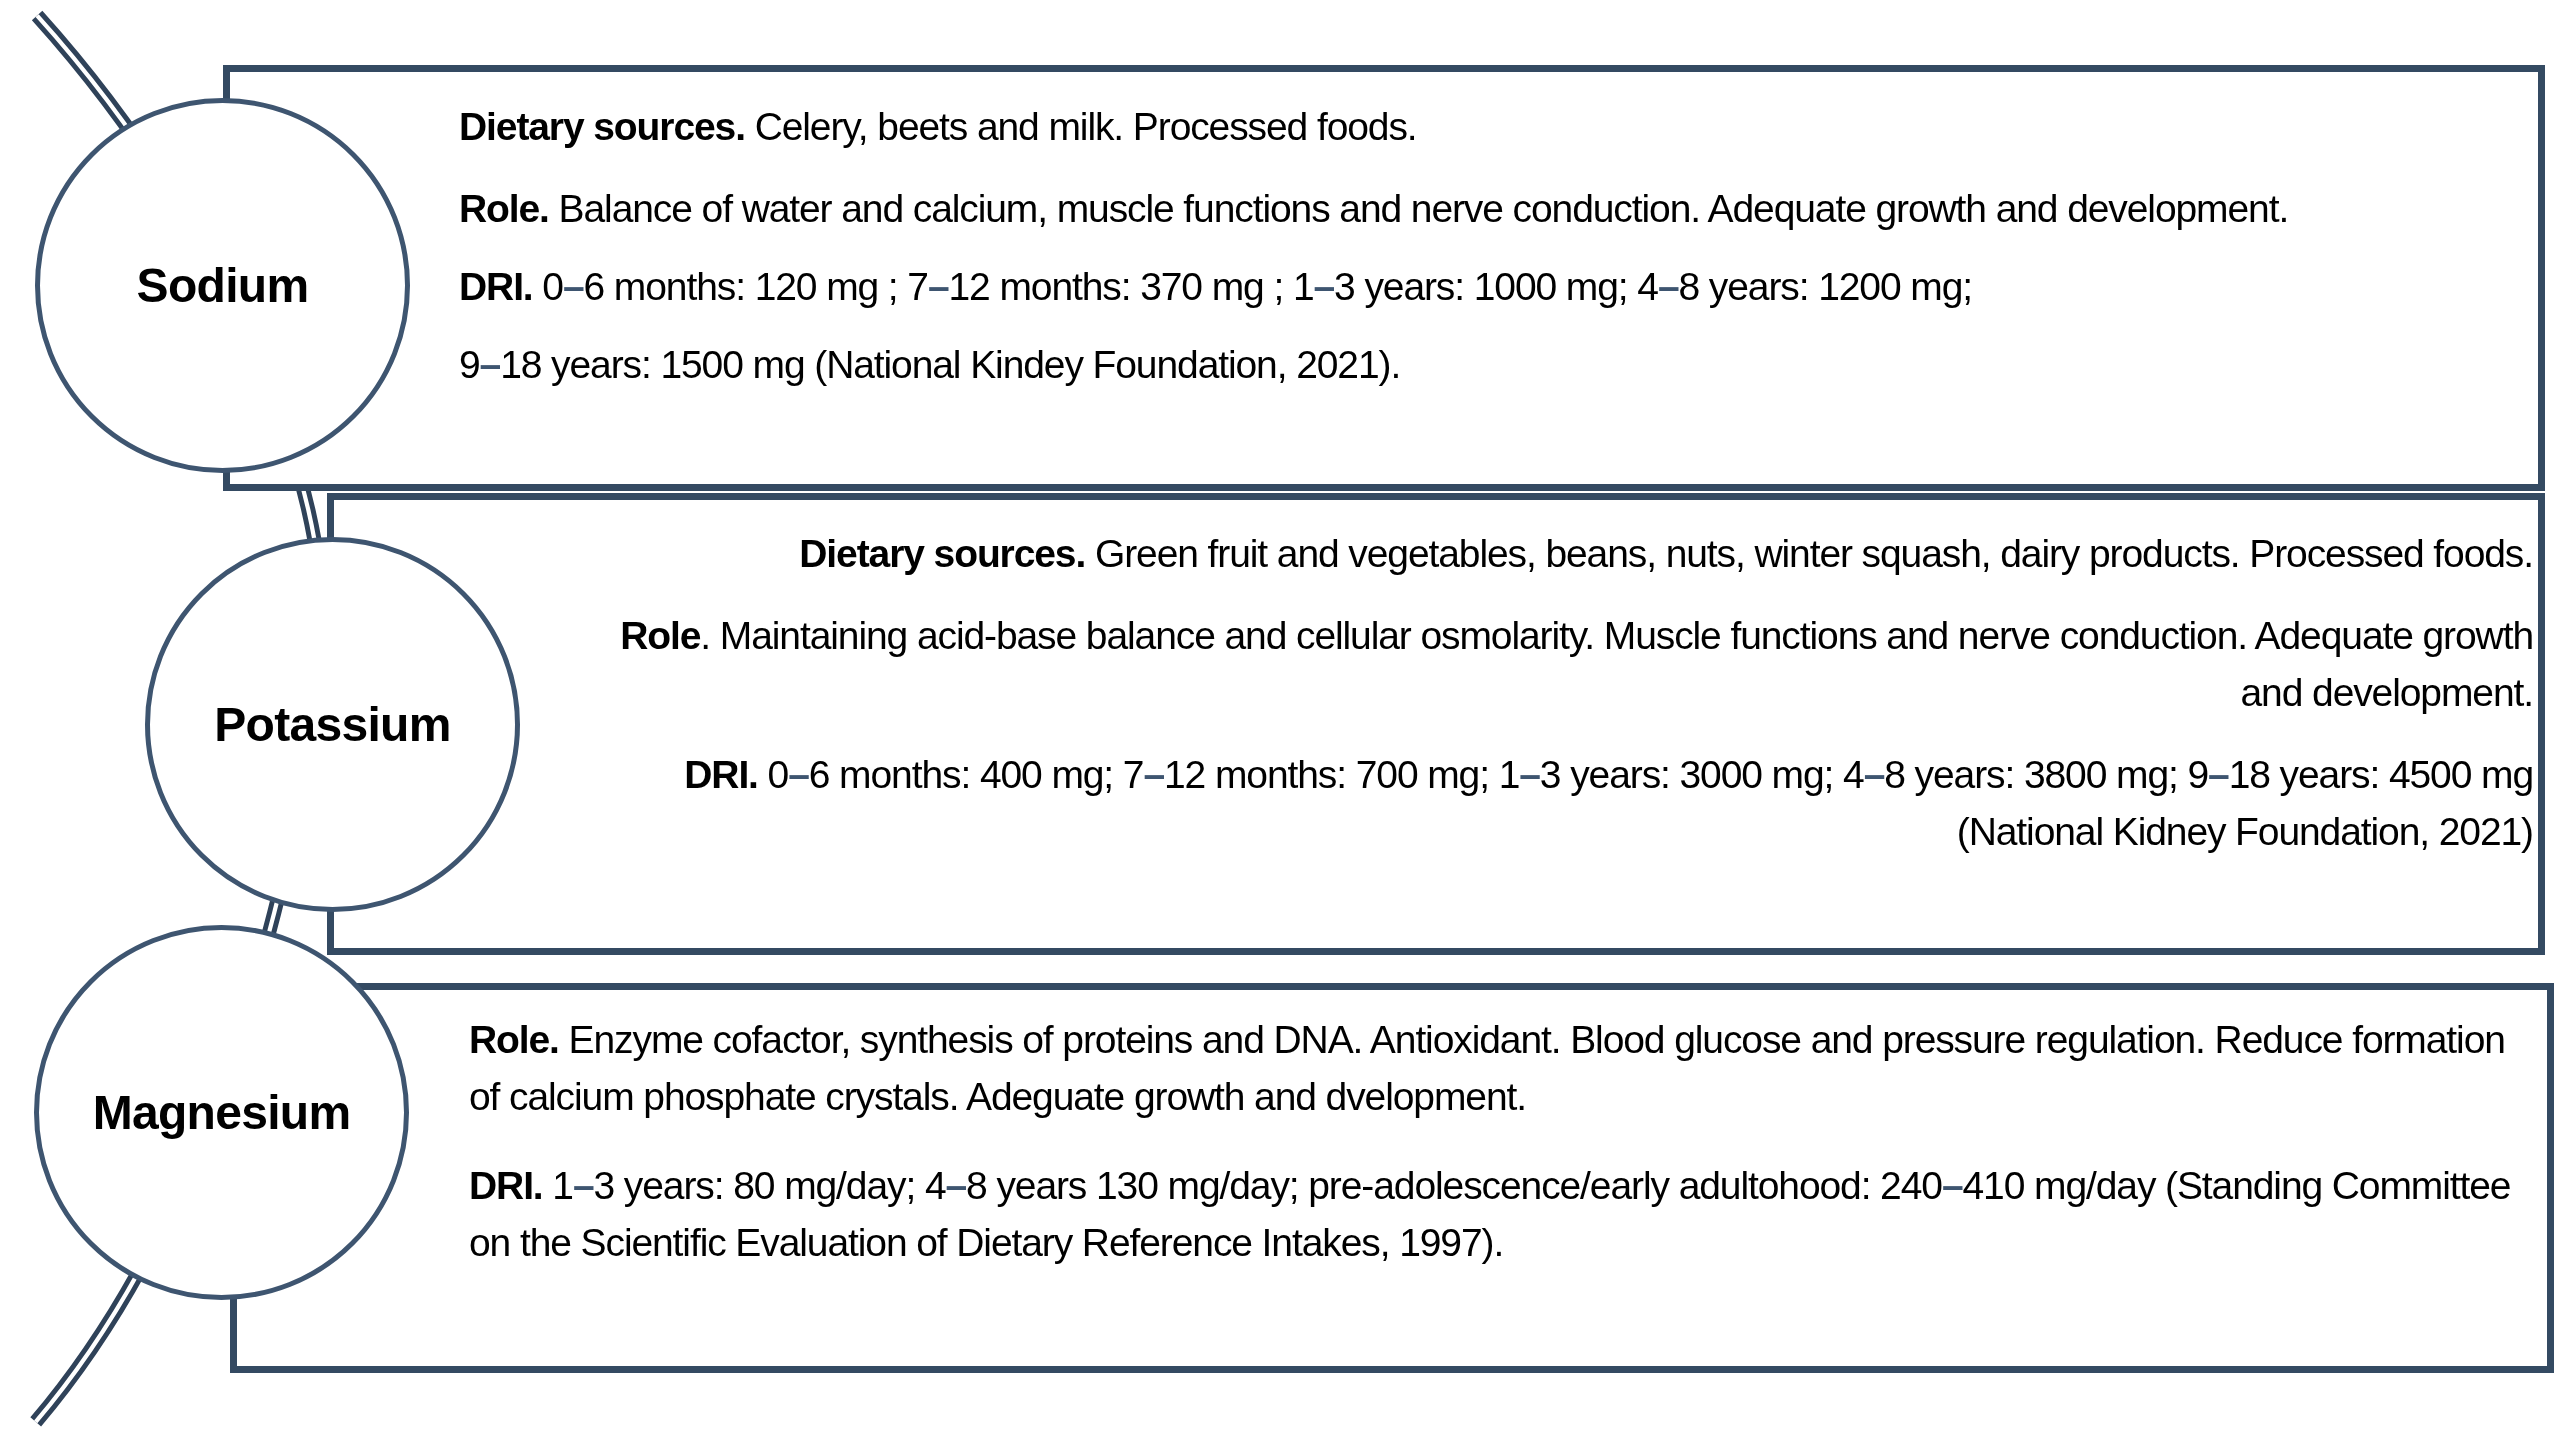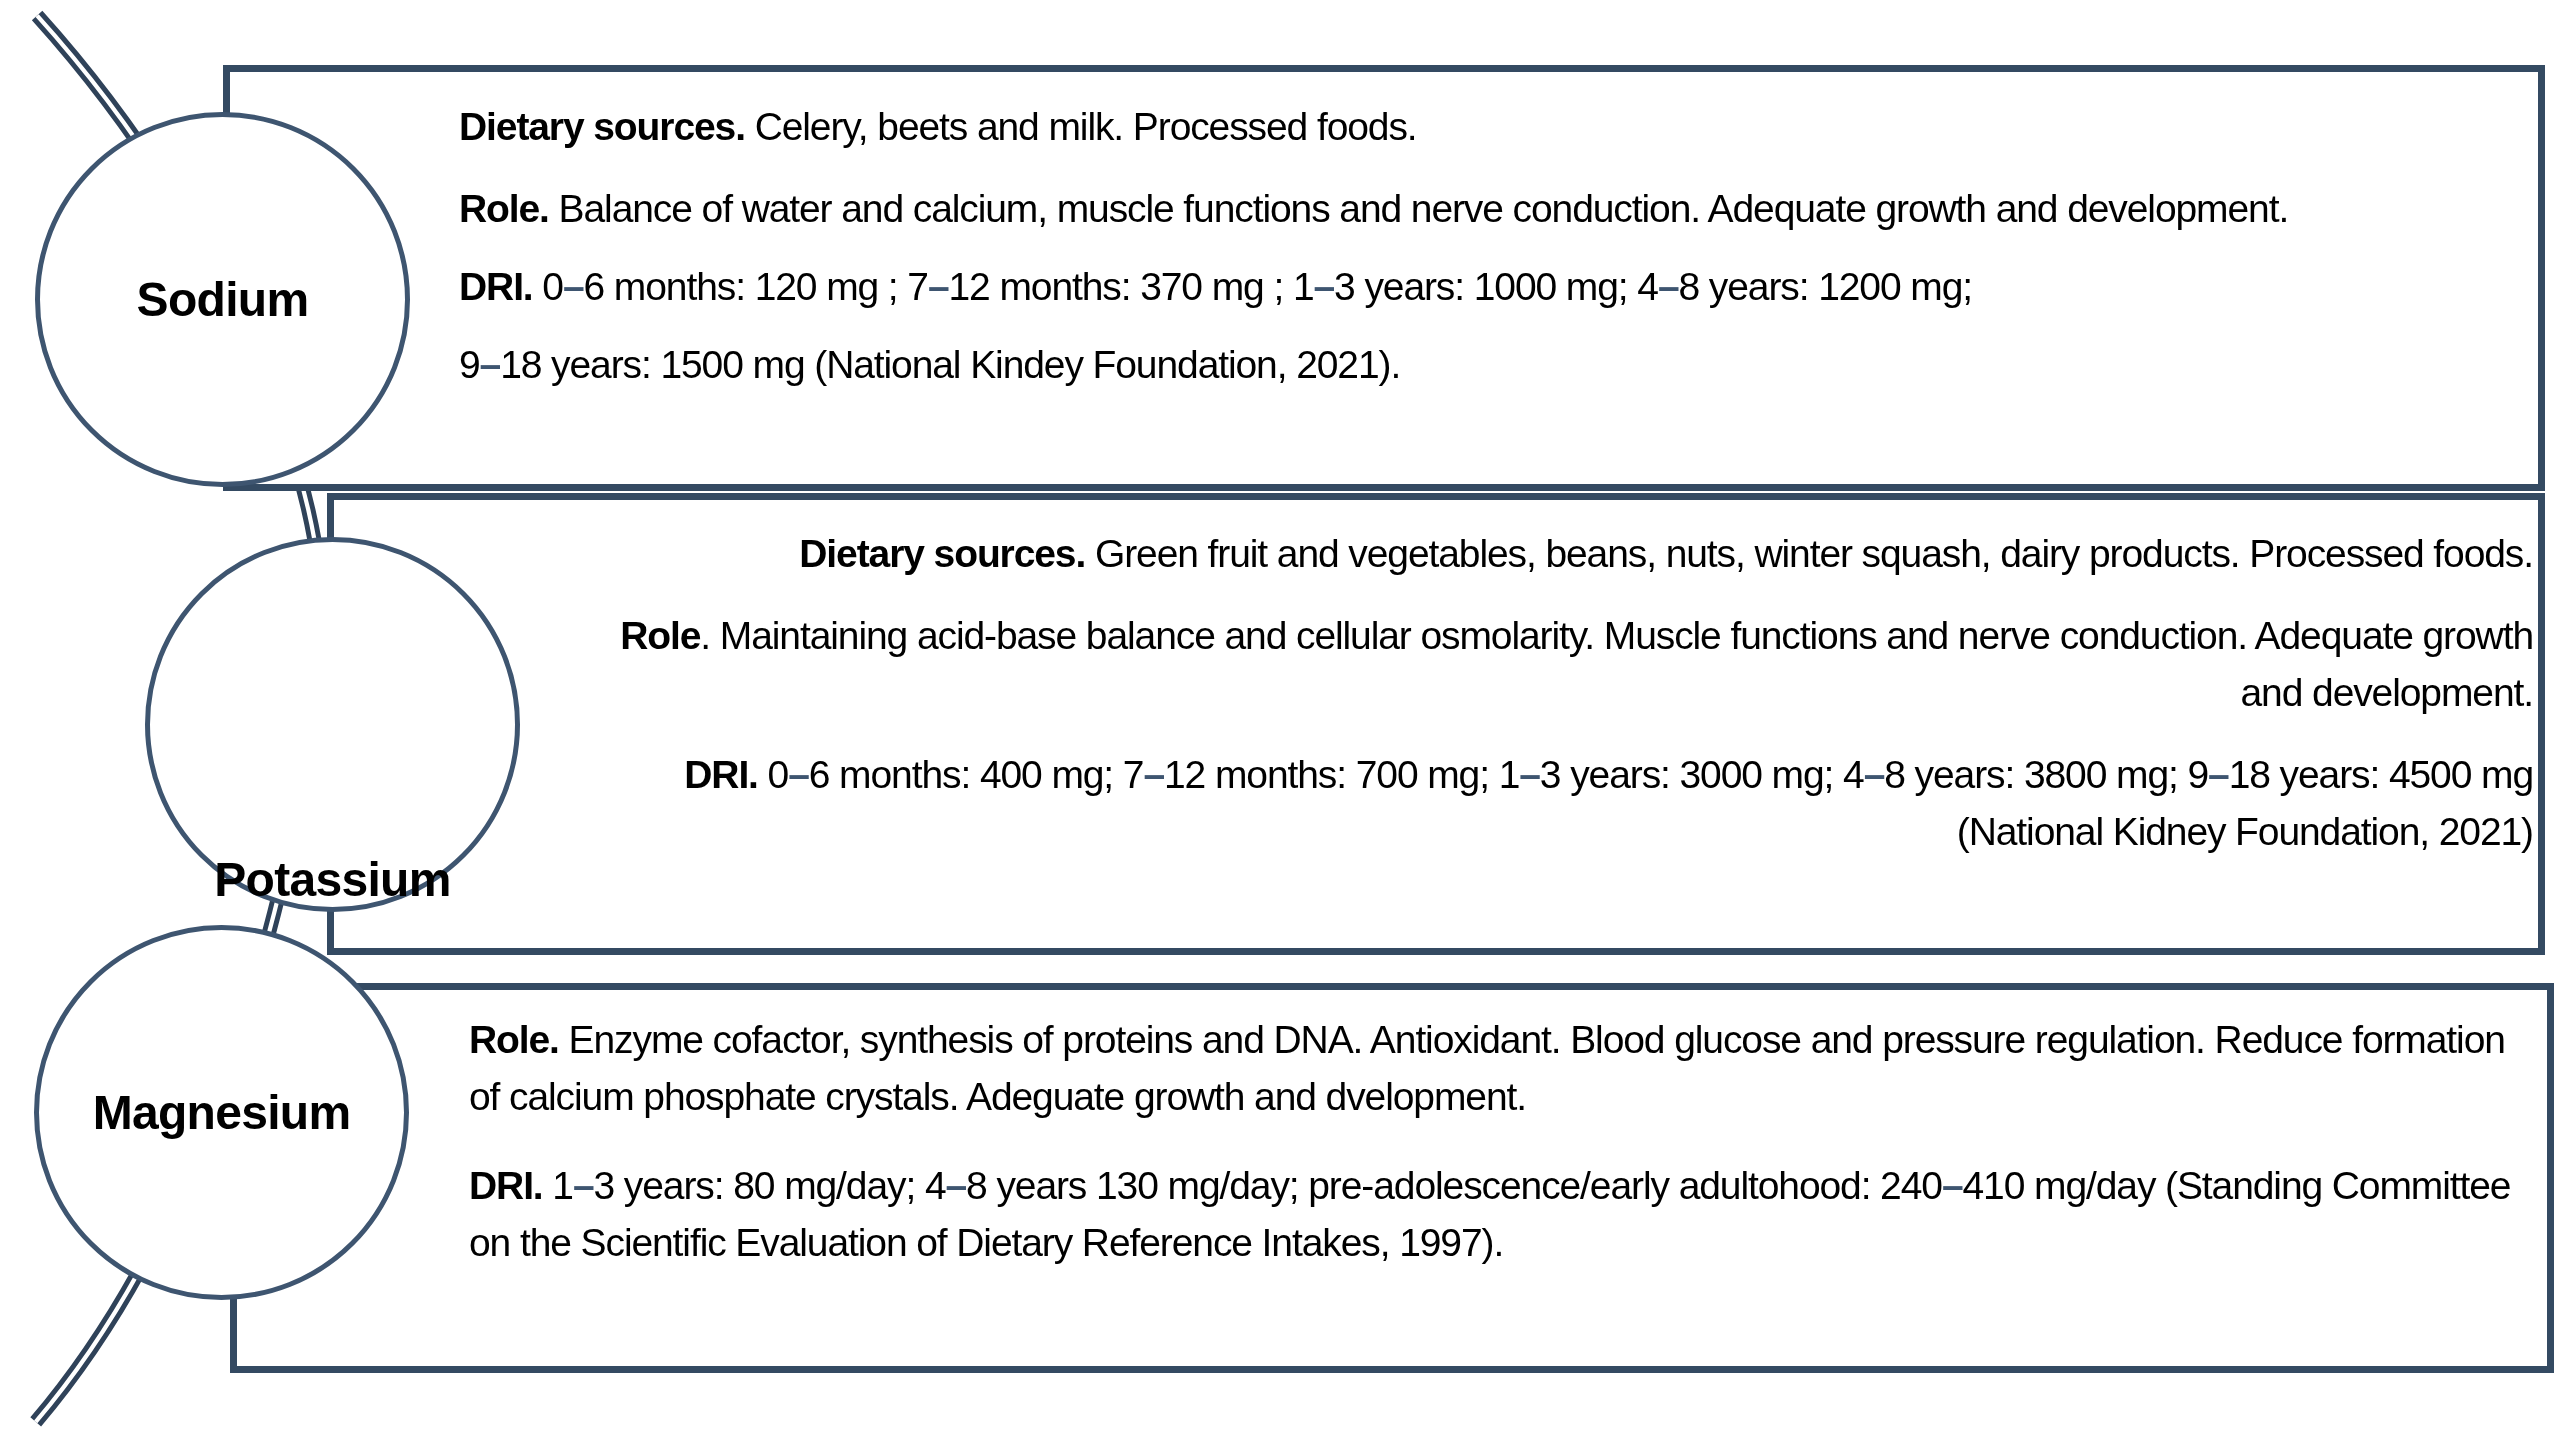--- a/index.html
+++ b/index.html
@@ -19,31 +19,31 @@
 </style>
 </head>
 <body>
 
 <svg class="arc-layer" viewBox="0 0 3644 2056" width="2576" height="1453">
   <path d="M 52 22 C 330 330, 520 760, 440 1060 C 380 1350, 290 1730, 50 2012" fill="none" stroke="#2f4259" stroke-width="20"></path>
   <path d="M 52 22 C 330 330, 520 760, 440 1060 C 380 1350, 290 1730, 50 2012" fill="none" stroke="#ffffff" stroke-width="6"></path>
 </svg>
 
 <div class="box" style="left:223px; top:65px; width:2322px; height:426px;"></div>
-<div class="circle" style="left:35px; top:112px; width:375px; height:375px;">
+<div class="circle" style="left:35px; top:98px; width:375px; height:375px;">
   <span class="circle-label">Sodium</span>
 </div>
 <div class="content" style="left:459px; top:98px; width:2064px;">
   <p class="para"><span class="lbl">Dietary sources.</span><span> Celery, beets and milk. Processed foods.</span></p>
   <p class="para"><span class="lbl">Role.</span><span> Balance of water and calcium, muscle functions and nerve conduction. Adequate growth and development.</span></p>
   <p class="para sodium-dri" style="margin-top:-14px;"><span class="lbl">DRI.</span> <span>0</span><span class="dash">–</span><span>6 months: 120 mg ; 7</span><span class="dash">–</span><span>12 months: 370 mg ; 1</span><span class="dash">–</span><span>3 years: 1000 mg; 4</span><span class="dash">–</span><span>8 years: 1200 mg;</span><br><span>9</span><span class="dash">–</span><span>18 years: 1500 mg (National Kindey Foundation, 2021).</span></p>
 </div>
 
 <div class="box" style="left:327px; top:493px; width:2218px; height:462px;"></div>
-<div class="circle" style="left:145px; top:537px; width:375px; height:375px;align-items:flex-end;">
+<div class="circle" style="left:145px; top:537px; width:375px; height:375px;">
   <span class="circle-label">Potassium</span>
 </div>
 <div class="content" style="left:568px; top:525px; width:1965px;text-align:right;">
   <p class="para"><span class="lbl">Dietary sources.</span><span> Green fruit and vegetables, beans, nuts, winter squash, dairy products. Processed foods.</span></p>
   <p class="para"><span class="lbl">Role</span><span>. Maintaining acid-base balance and cellular osmolarity. Muscle functions and nerve conduction. Adequate growth and development.</span></p>
   <p class="para"><span class="lbl">DRI.</span> <span>0</span><span class="dash">–</span><span>6 months: 400 mg; 7</span><span class="dash">–</span><span>12 months: 700 mg; 1</span><span class="dash">–</span><span>3 years: 3000 mg; 4</span><span class="dash">–</span><span>8 years: 3800 mg; 9</span><span class="dash">–</span><span>18 years: 4500 mg (National Kidney Foundation, 2021)</span></p>
 </div>
 
 <div class="box" style="left:230px; top:983px; width:2324px; height:390px;"></div>
 <div class="circle" style="left:34px; top:925px; width:375px; height:375px;">

